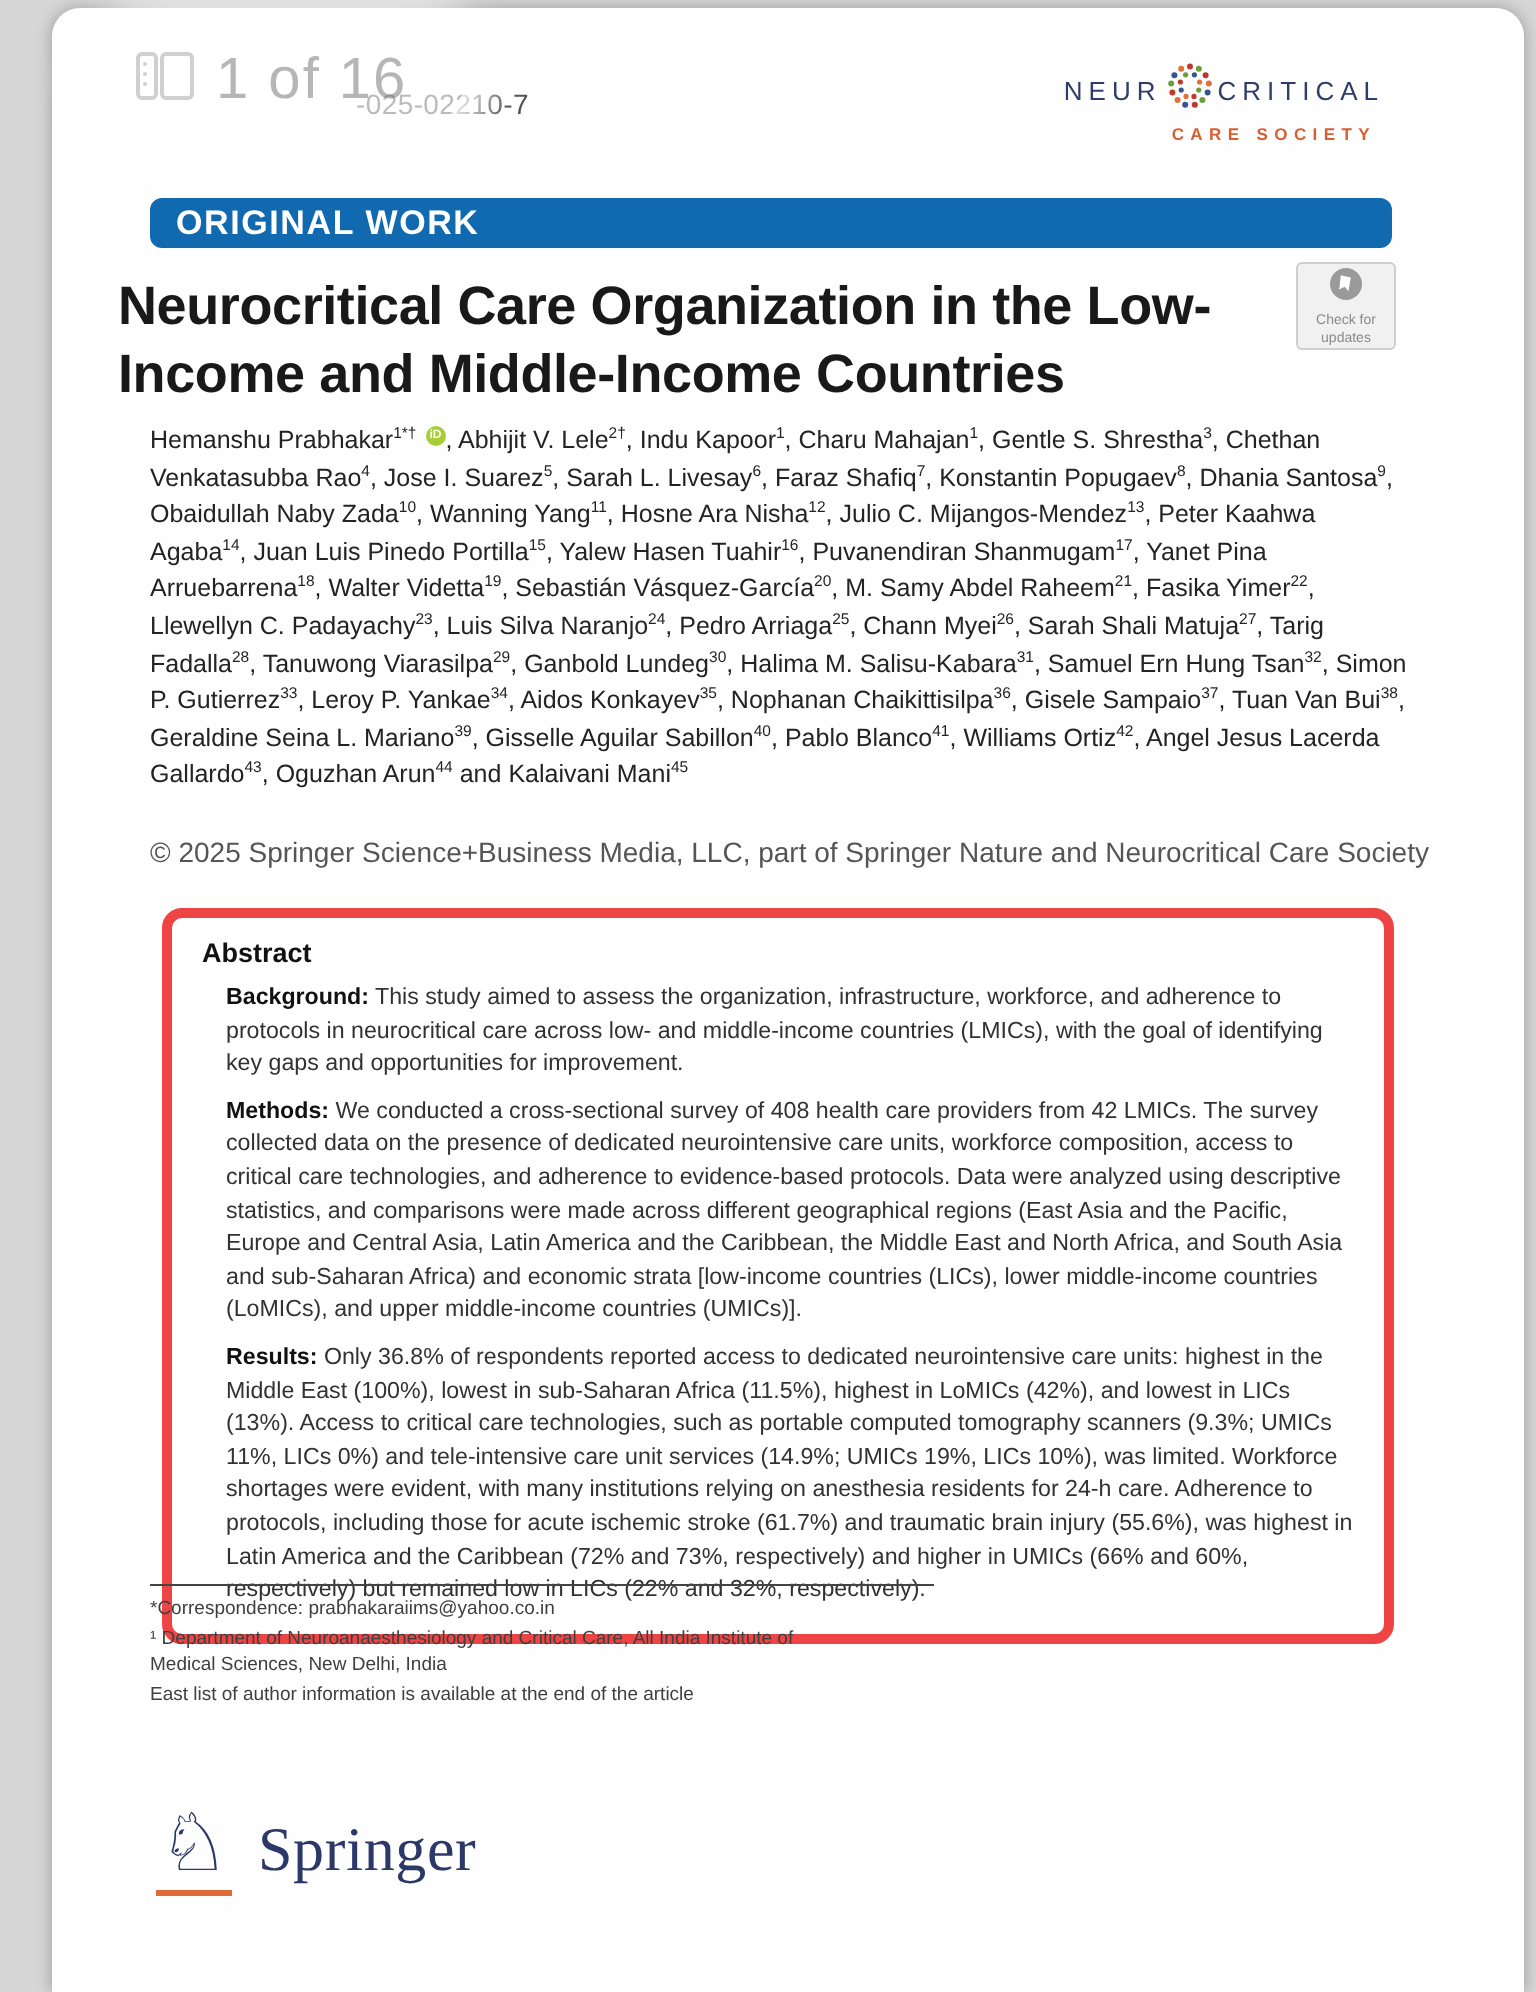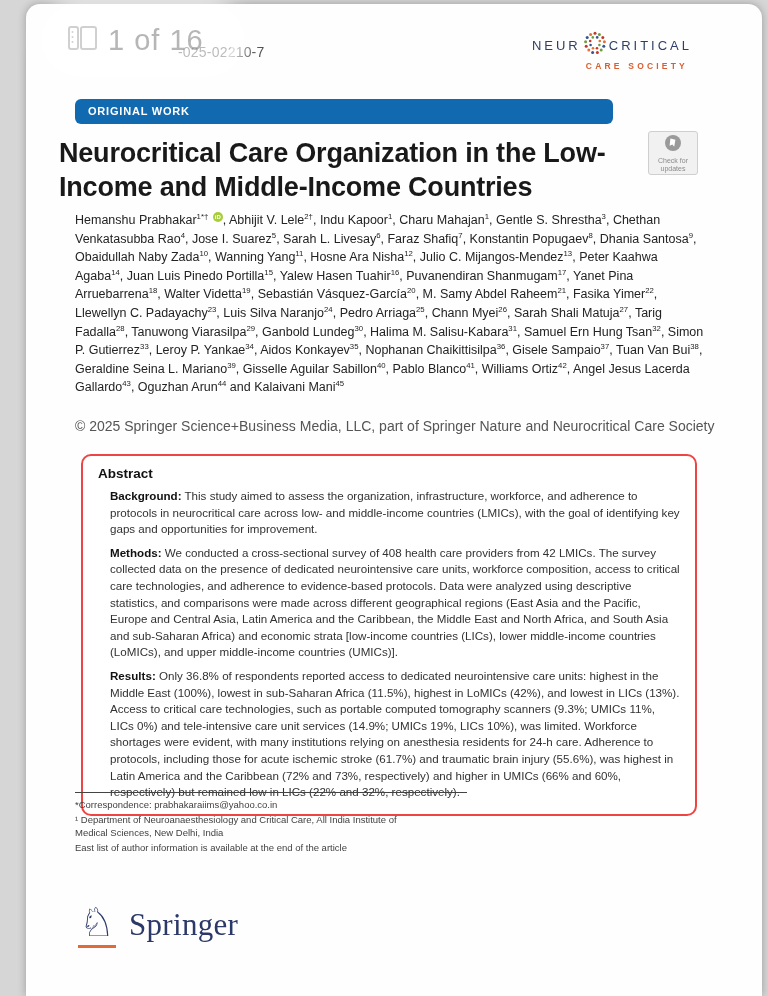--- a/index.html
+++ b/index.html
@@ -30,23 +30,23 @@
   }
 
   
   .ncs{position:absolute;top:26px;right:70px;text-align:right;}
   .ncs .row{display:flex;align-items:center;justify-content:flex-end;}
   .ncs .word{font-size:13px;letter-spacing:3px;color:#303d68;font-weight:500;}
   .ncs .brain{margin:0 1px;}
   .ncs .sub{font-size:8.5px;letter-spacing:3.2px;color:#d75f32;font-weight:700;margin-top:1px;padding-right:4px;}
 
   .banner{
-    position:absolute;left:49px;top:95px;width:538px;height:25px;
+    position:absolute;left:49px;top:95px;width:621px;height:25px;
     background:#1169b0;border-radius:6px;
-    color:#fff;font-weight:700;font-size:11px;letter-spacing:.8px;
+    color:#fff;font-weight:700;font-size:17px;letter-spacing:.8px;
     line-height:25px;padding-left:13px;box-sizing:border-box;
   }
 
   .checkupd{
     position:absolute;left:622px;top:127px;width:48px;height:42px;
     background:#f1f1f1;border:1px solid #cfcfcf;border-radius:3px;
     display:flex;flex-direction:column;align-items:center;justify-content:center;gap:1px;
     cursor:pointer;
   }
   .checkupd .cu-txt{font-size:7px;color:#8a8a8a;line-height:7.5px;text-align:center;}
@@ -64,21 +64,21 @@
   .orcid{
     display:inline-block;width:10px;height:10px;border-radius:50%;
     background:#a6ce39;color:#fff;font-size:6px;font-weight:700;
     text-align:center;line-height:10px;vertical-align:super;margin-left:1px;cursor:pointer;
   }
 
   .copyright{position:absolute;left:49px;top:414px;font-size:14px;color:#555;text-align:center;}
 
   .abstract{
     position:absolute;left:55px;top:450px;width:616px;box-sizing:border-box;
-    border:2px solid #ef4444;border-radius:10px;
+    border:5px solid #ef4444;border-radius:10px;
     padding:10px 15px 13px 15px;background:#fff;
   }
   .abstract h2{margin:0 0 2px 0;font-size:13.5px;color:#111;}
   .abstract p{margin:7px 0 0 12px;font-size:11.6px;line-height:16.6px;color:#323232;text-align:left;}
   .abstract p b{color:#111;}
 
   .footnote{
     position:absolute;left:49px;top:788px;width:392px;
     border-top:1px solid #444;padding-top:5px;
     font-size:9.5px;line-height:13.5px;color:#3f3f3f;

